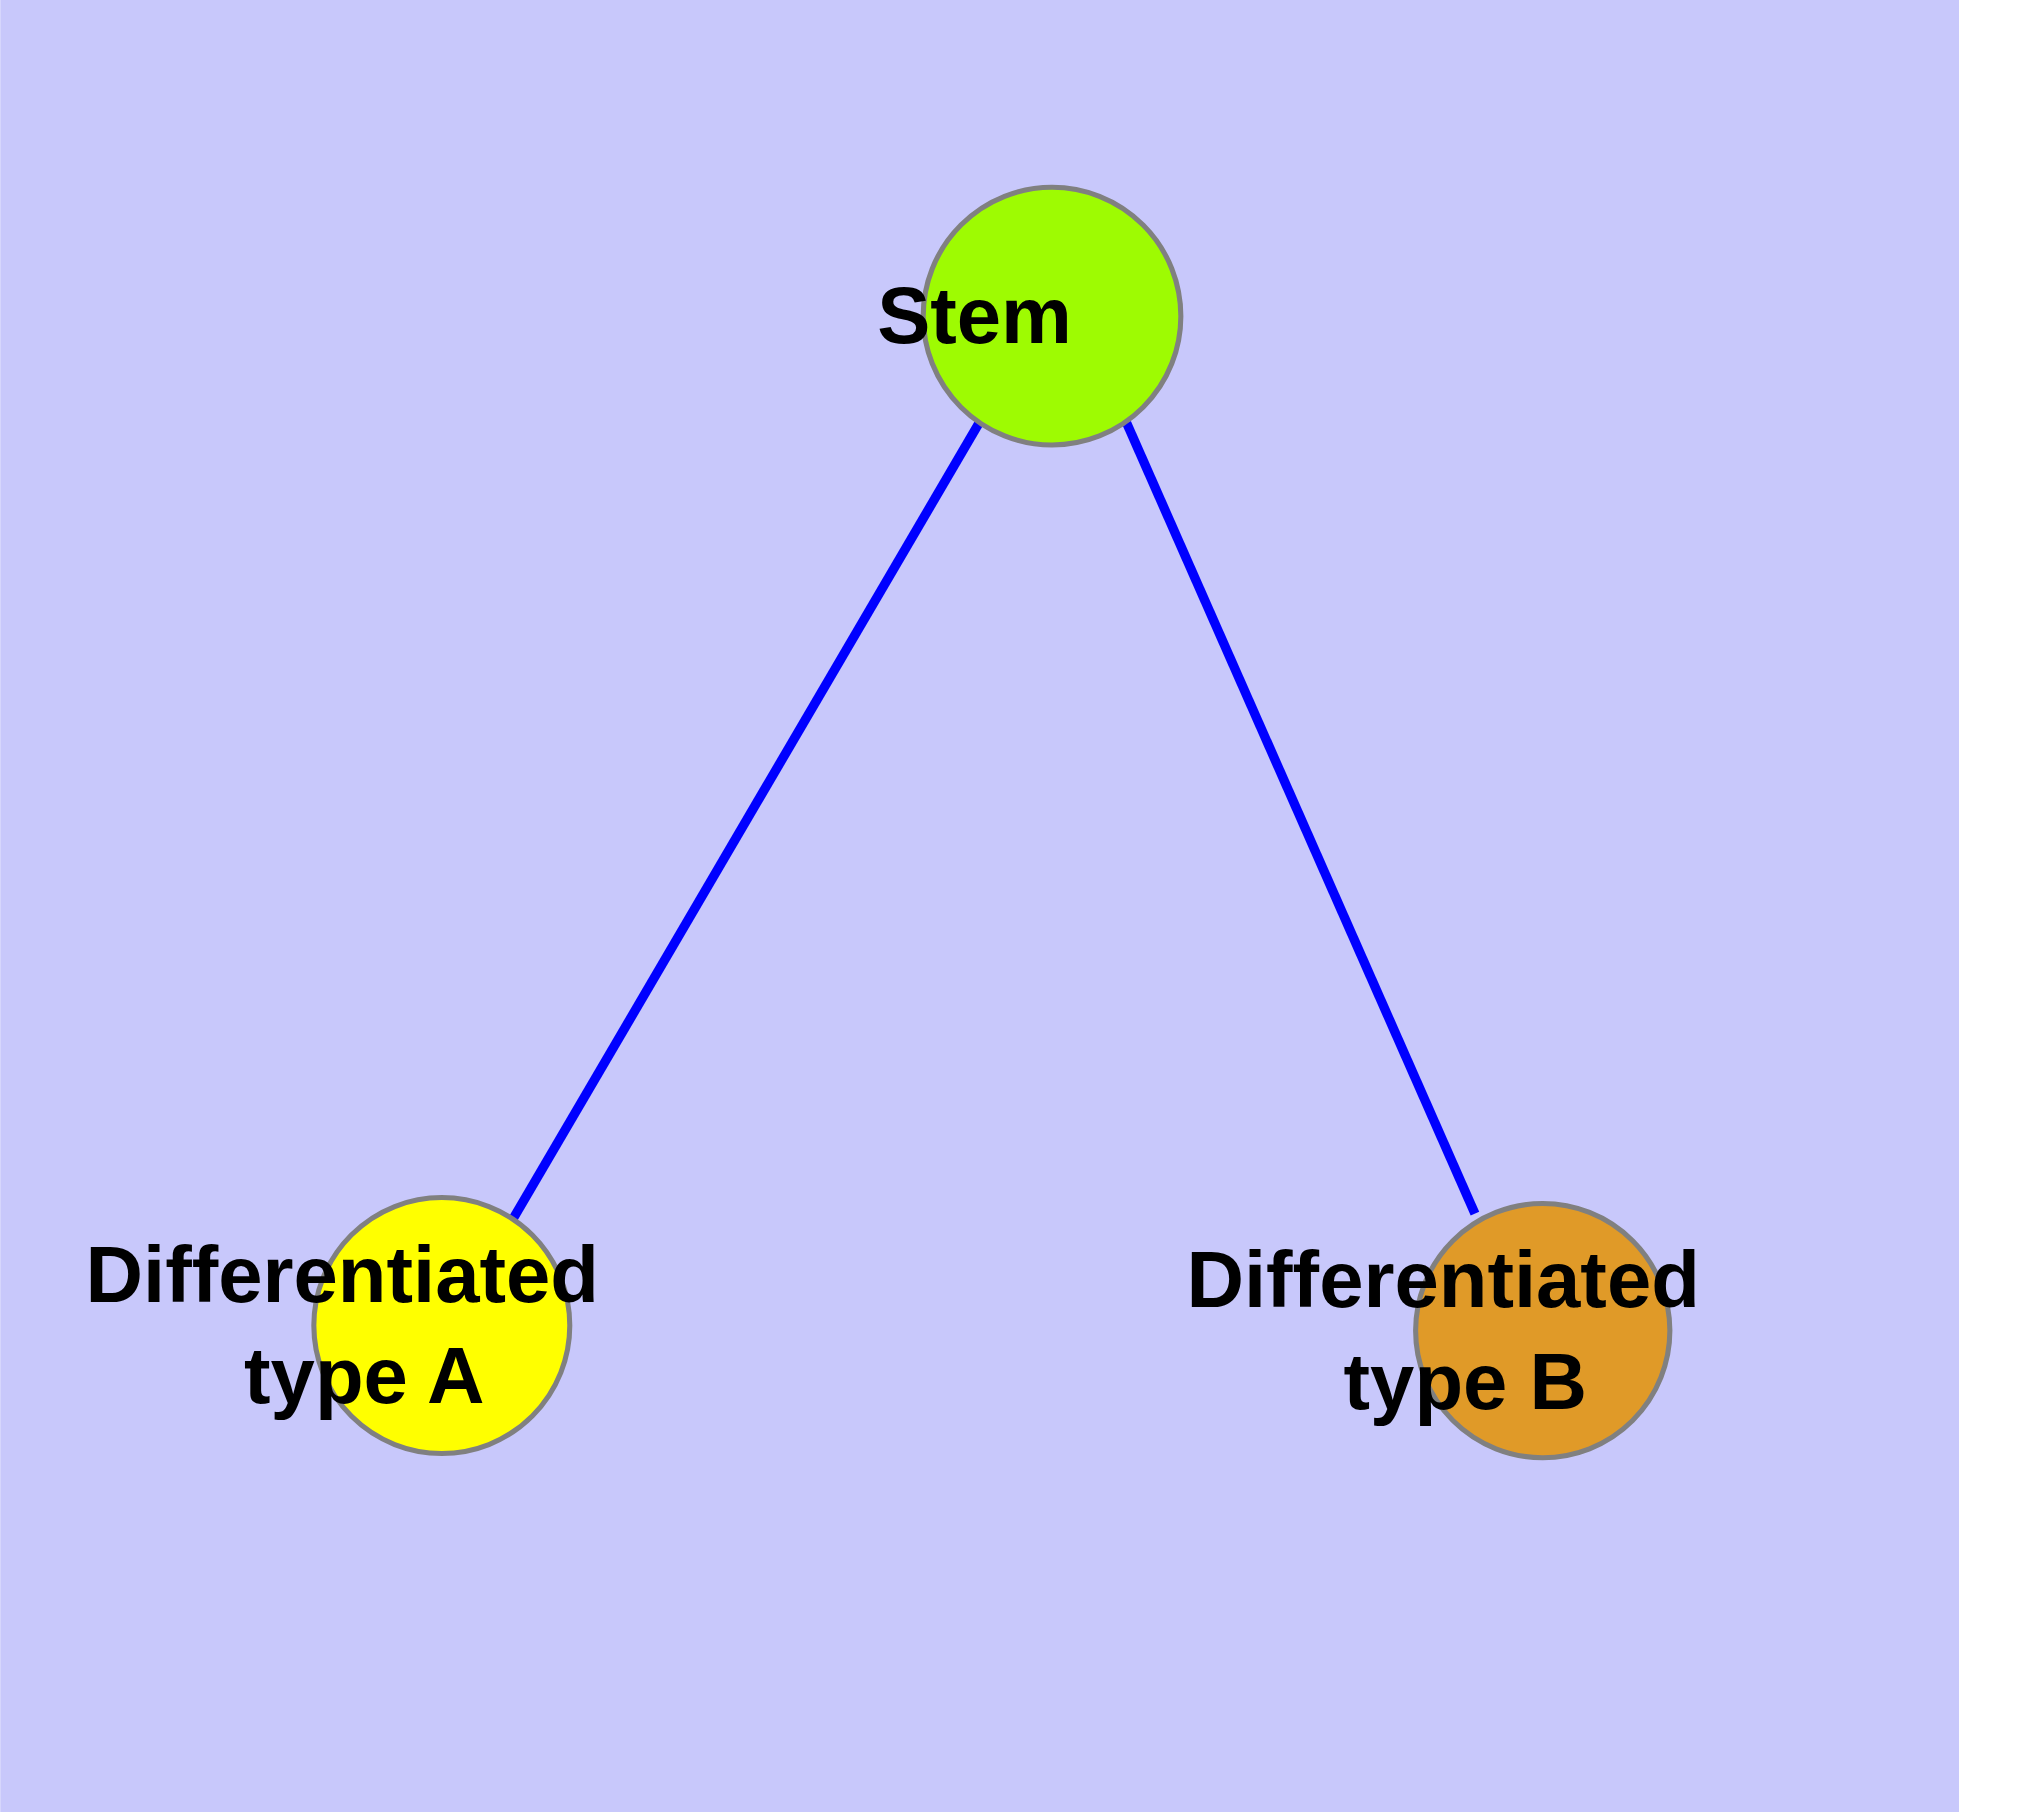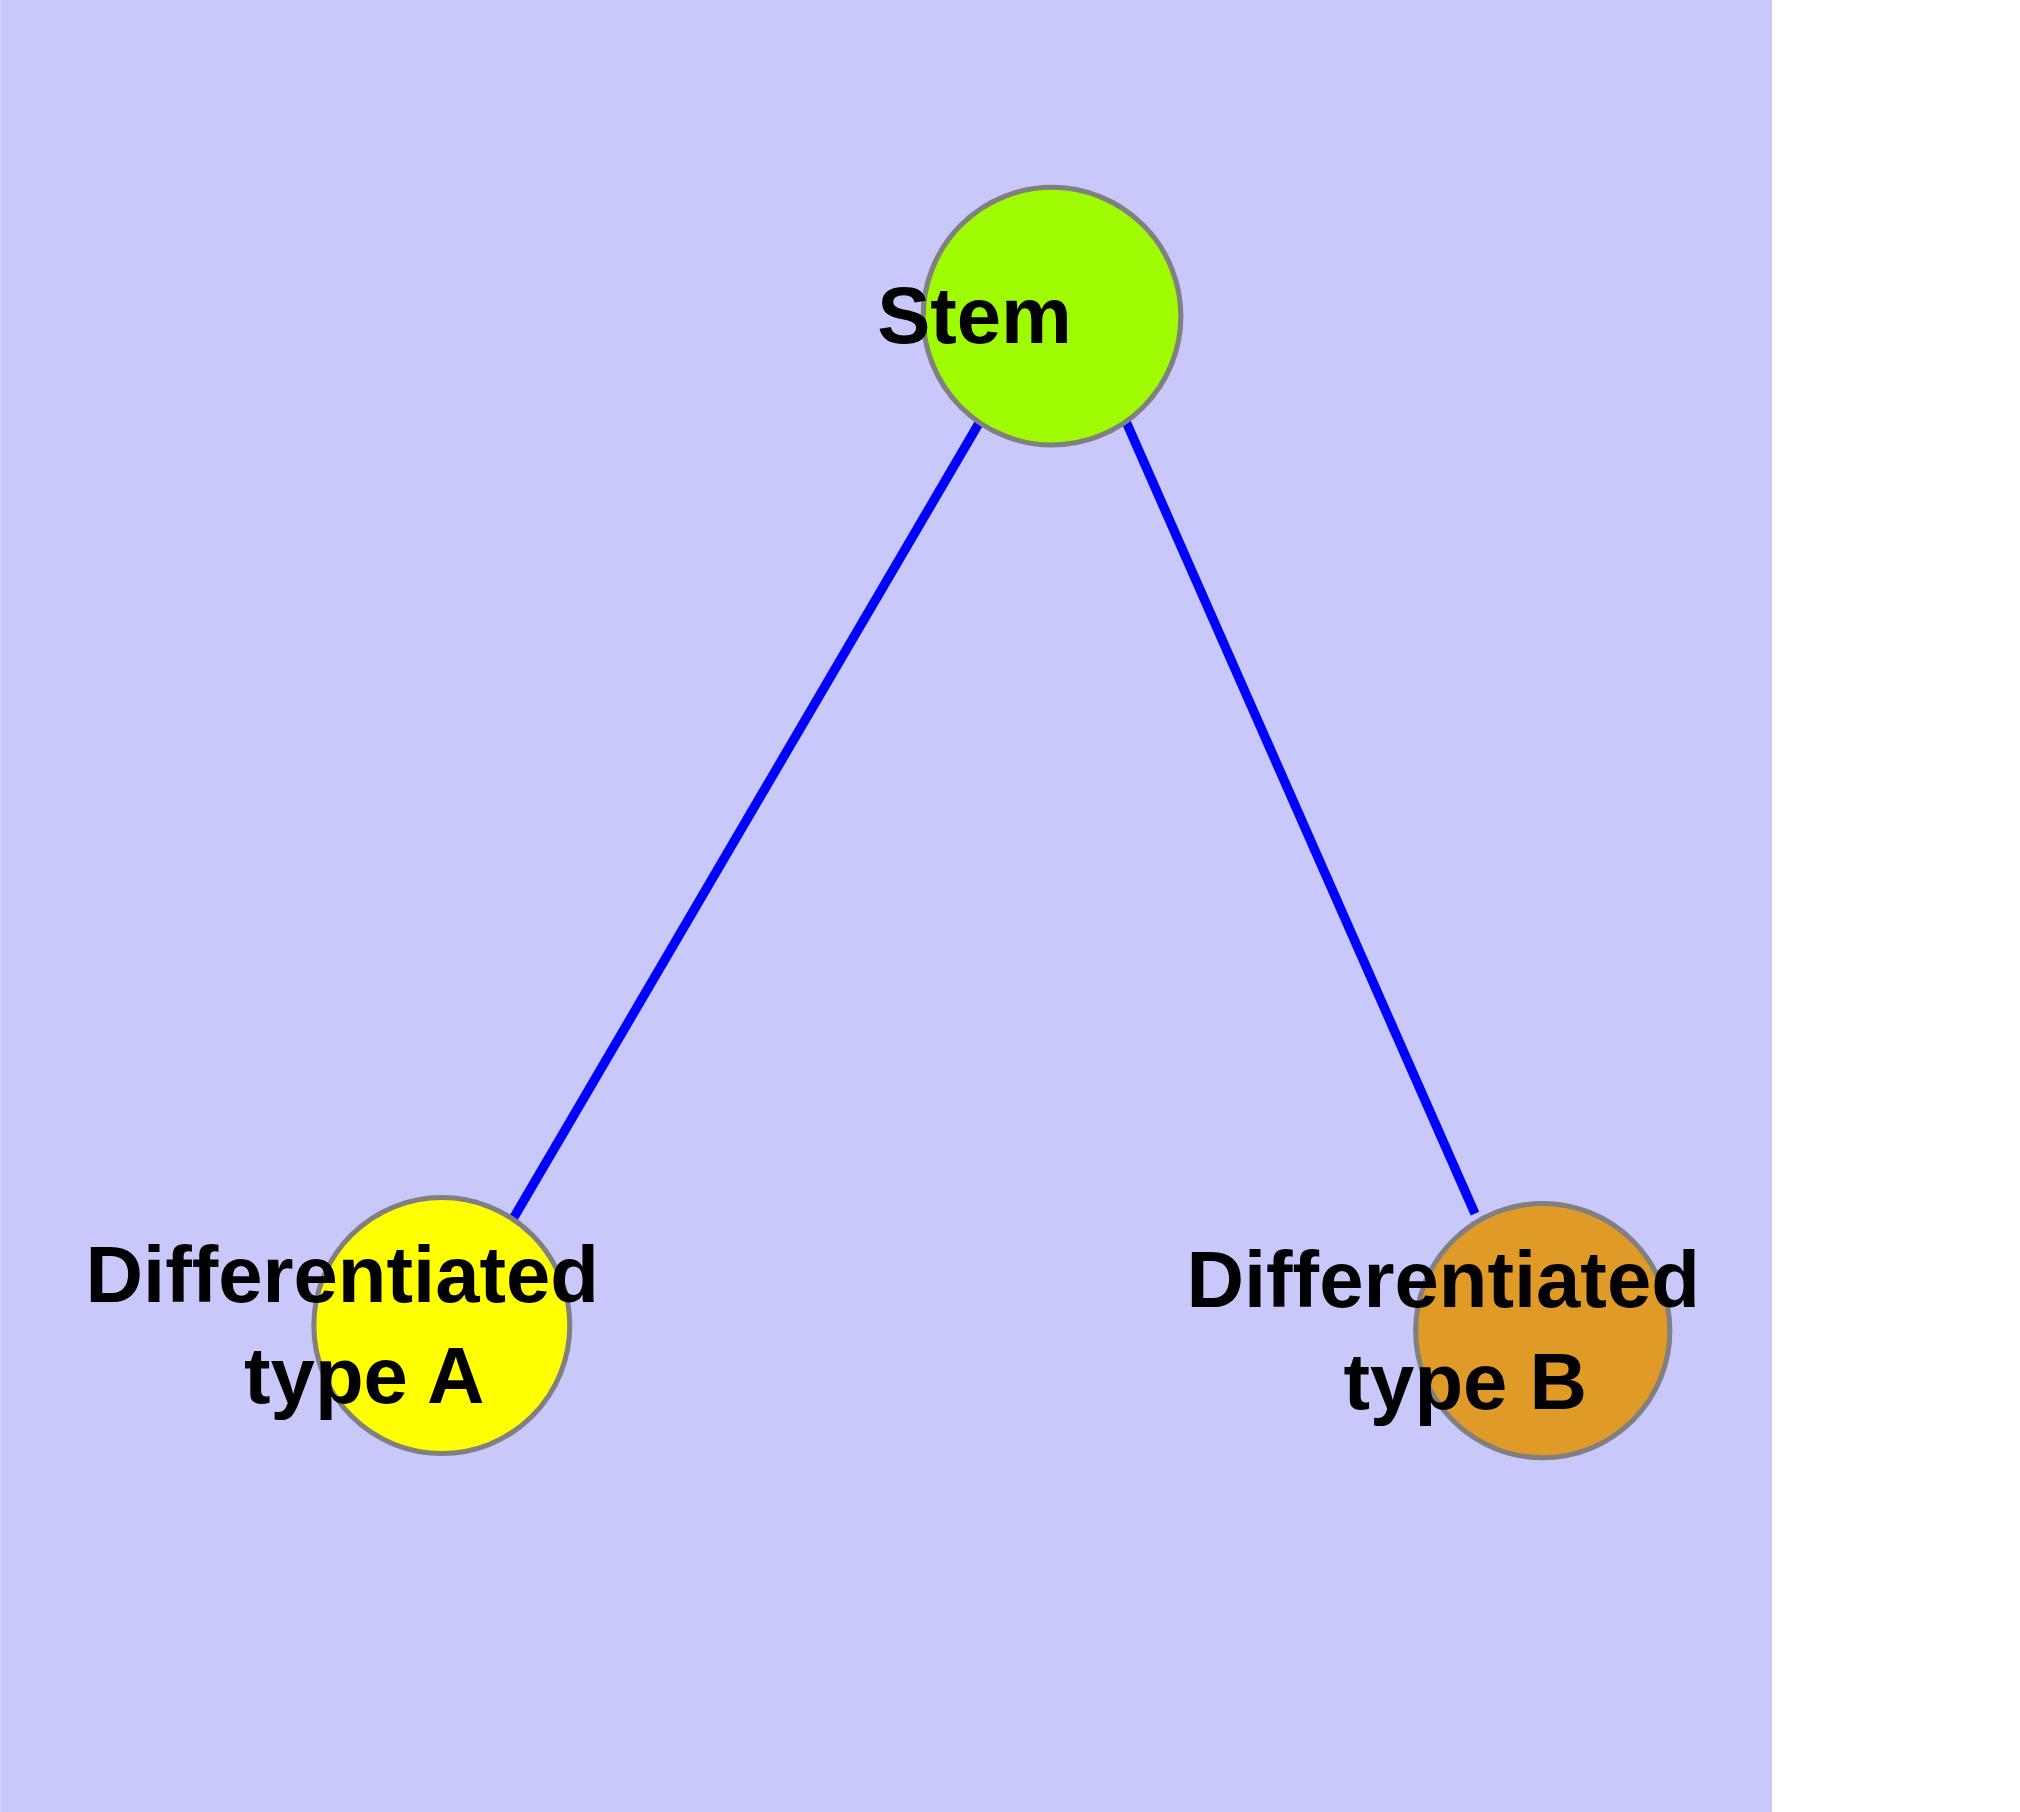--- a/index.html
+++ b/index.html
@@ -28,21 +28,21 @@
     font-size: 94px;
     fill: #000000;
     text-anchor: middle;
     paint-order: normal;
     white-space: pre;
   }
 </style>
 </head>
 <body>
 
-<div id="stage" style="width: 1772px; height: 1812px;">
+<div id="stage" style="width: 1953px; height: 1812px; padding-left: 6px;">
   <svg id="graph-canvas" viewBox="0 0 2384 2138" xmlns="http://www.w3.org/2000/svg">
 
     <rect id="bg-rect" x="0" y="0" width="2384" height="2138" fill="#c8c8fb"></rect>
 
     <g id="edges-layer">
       <line id="edge-0" x1="1155" y1="499" x2="604" y2="1440" stroke="#0000ff" stroke-width="11" stroke-linecap="butt"></line>
       <line id="edge-1" x1="1329" y1="499" x2="1740" y2="1432" stroke="#0000ff" stroke-width="11" stroke-linecap="butt"></line>
     </g>
 
     <g id="nodes-layer">

